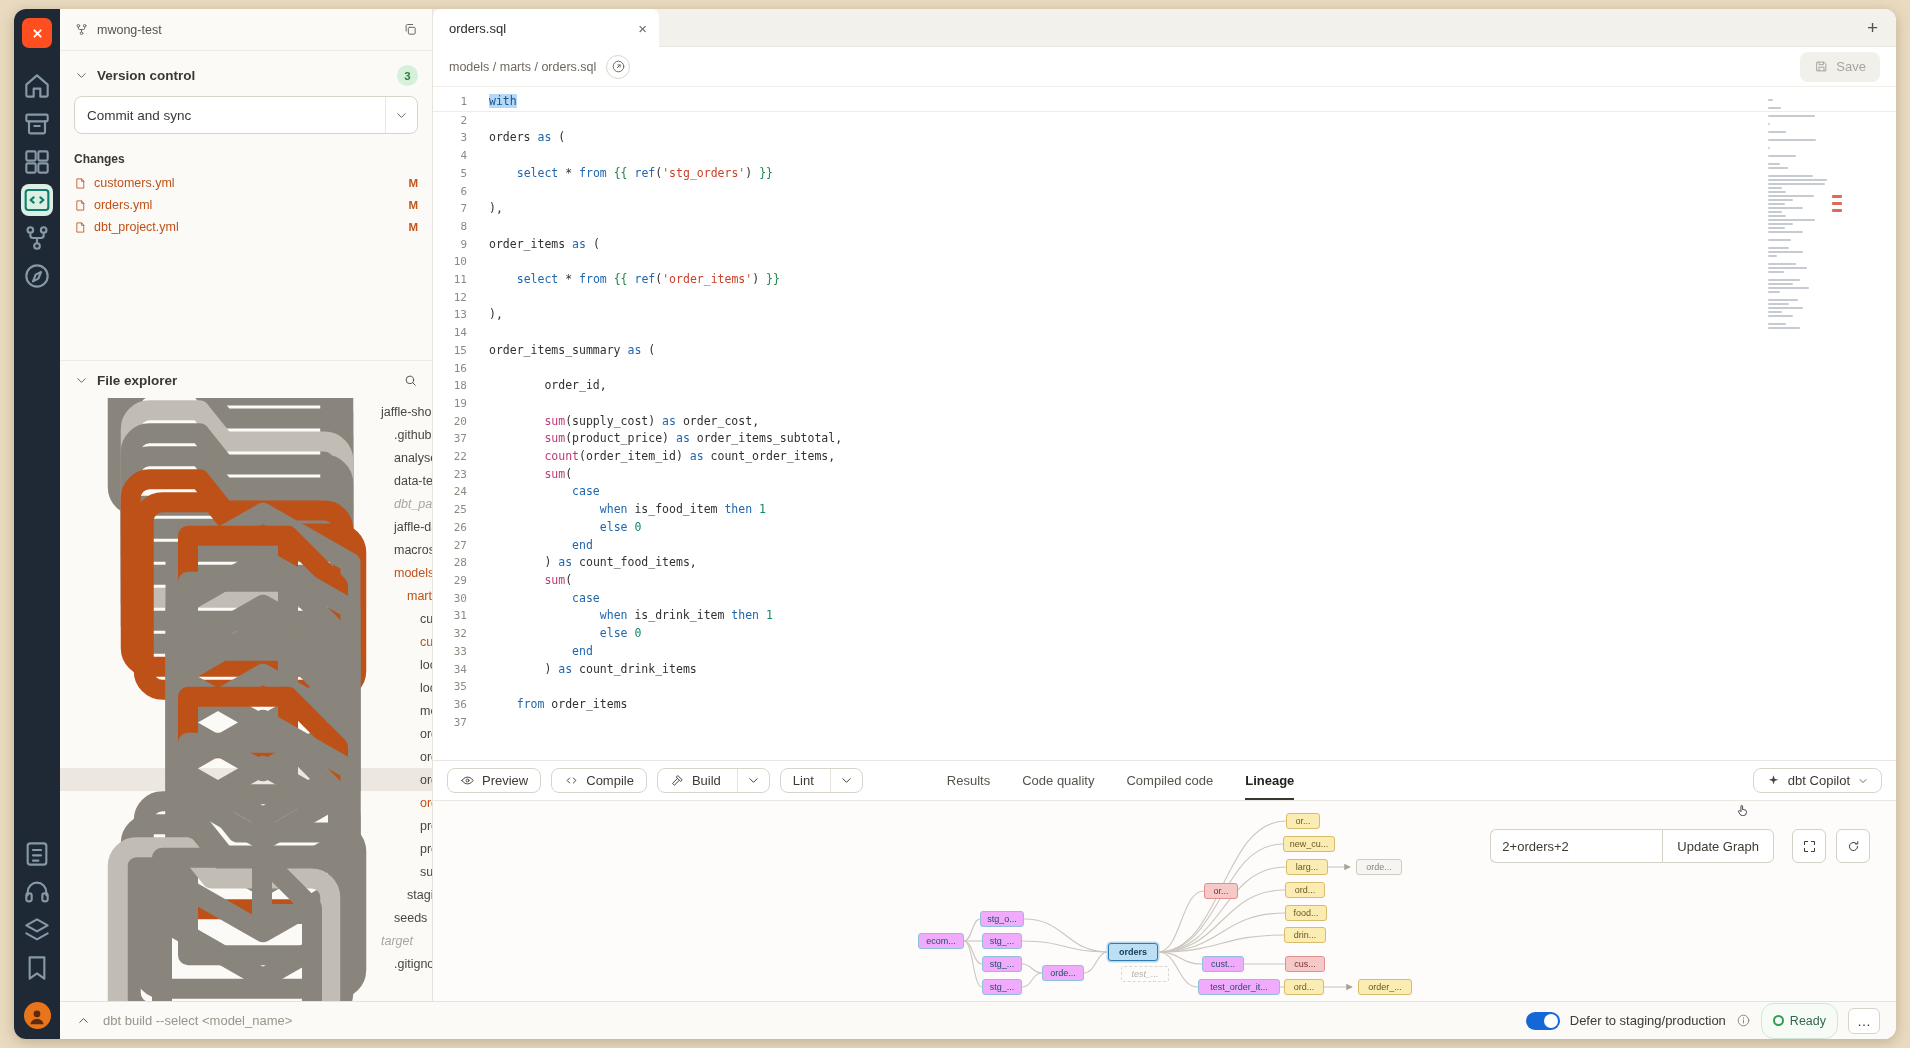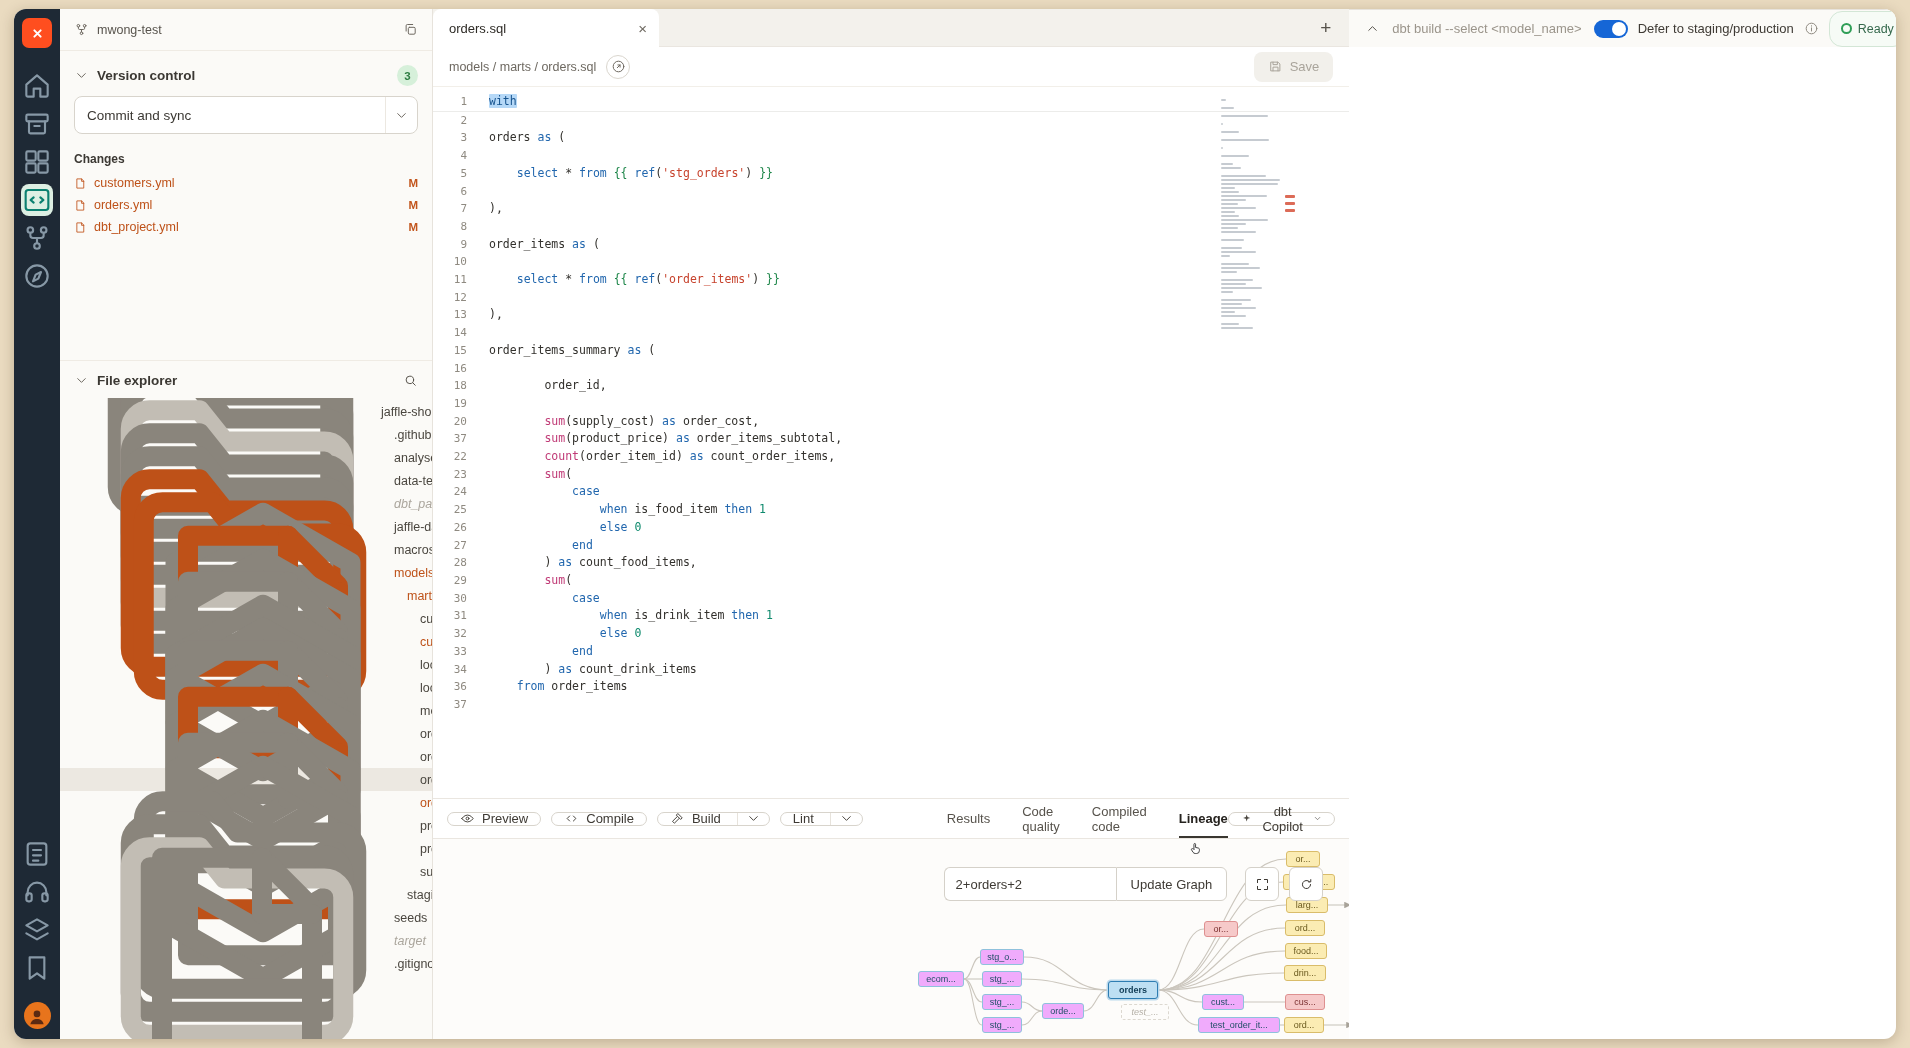--- a/index.html
+++ b/index.html
@@ -10,21 +10,21 @@
   .rail{width:46px;flex:none;background:#1E2935;display:flex;flex-direction:column;align-items:center;padding:9px 0 10px}
   .logo{width:30px;height:30px;border-radius:7px;background:#FF4E1F;display:flex;align-items:center;justify-content:center;margin-bottom:16px;flex:none}
   .logo svg{width:16px;height:16px}
   .rail-item{width:32px;height:32px;border-radius:8px;display:flex;align-items:center;justify-content:center;color:#8798A6;margin:6px 0;cursor:pointer}
   .rail-item svg{width:18px;height:18px}
   .rail-item.active{background:#DDEFE3;color:#0B8070}
   .rail-bottom{margin-top:auto;display:flex;flex-direction:column;align-items:center}
   .avatar{width:27px;height:27px;border-radius:50%;background:#E8741C;margin-top:12px;display:flex;align-items:center;justify-content:center;overflow:hidden}
   .avatar svg{width:20px;height:20px}
   
-  .col{flex:1;display:flex;flex-direction:row;min-width:0}
+  .col{flex:1;display:flex;flex-direction:column;min-width:0}
   .content{flex:1;display:flex;min-height:0}
   
   .sidebar{width:373px;flex:none;background:#FBFAF7;border-right:1px solid #E7E3DC;display:flex;flex-direction:column;font-size:13px;overflow:hidden}
   .proj-row{height:42px;flex:none;display:flex;align-items:center;gap:8px;padding:0 14px;border-bottom:1px solid #EFEBE4;color:#57534C;font-size:12.5px}
   .proj-row svg{width:15px;height:15px;color:#6E6961}
   .proj-copy{margin-left:auto;cursor:pointer}
   .vc-header{display:flex;align-items:center;gap:8px;padding:14px 14px 10px}
   .sec-title{font-weight:700;font-size:13.5px;color:#3B3833}
   .chev{width:13px;height:13px;color:#6E6961}
   .chev svg{width:13px;height:13px}
@@ -68,21 +68,21 @@
   .cline.first{border-bottom:1px solid #ECECEA}
   .ln{width:56px;flex:none;text-align:right;padding-right:22px;color:#8F8A81;font-size:11px}
   .tk-p{color:#33312D}.tk-k{color:#2267AE}.tk-f{color:#C03A76}.tk-s{color:#C7432D}.tk-j{color:#1D8649}.tk-n{color:#0E8A6D}
   .tk-ks{color:#17548F;background:#B5D8F7;border-radius:1px}
   .minimap{position:absolute;top:12px;right:56px;width:72px}
   .mmrow{height:2px;margin-bottom:2px;background:#C6CBD1;border-radius:1px}
   .mmred{position:absolute;right:-2px;width:10px;height:3px;background:#DC6B57;border-radius:1px}
   
   .toolbar{height:41px;flex:none;border-top:1px solid #EAE6E0;border-bottom:1px solid #EAE6E0;display:flex;align-items:stretch;padding:0 14px;background:#fff}
   .tb-left{display:flex;align-items:center;gap:10px}
-  .tbtn{height:14px;border:1px solid #D8D4CC;border-radius:8px;background:#fff;display:flex;align-items:center;padding:0 12px;gap:7px;font-size:13px;color:#3E3A34;cursor:pointer}
+  .tbtn{height:25px;border:1px solid #D8D4CC;border-radius:8px;background:#fff;display:flex;align-items:center;padding:0 12px;gap:7px;font-size:13px;color:#3E3A34;cursor:pointer}
   .tbtn svg{width:15px;height:15px;color:#4A463F}
   .tbtn.split{padding-right:0}
   .splitchev{align-self:stretch;display:flex;align-items:center;padding:0 8px;border-left:1px solid #E7E3DC;margin-left:9px;color:#57534C}
   .splitchev svg{width:12px;height:12px}
   .tb-tabs{display:flex;gap:32px;margin-left:84px;align-items:stretch}
   .tb-tab{display:flex;align-items:center;font-size:13px;color:#57534C;border-bottom:2.5px solid transparent;padding-top:2px;cursor:pointer}
   .tb-tab.active{color:#25221E;font-weight:700;border-bottom-color:#3A3731}
   .copilot-wrap{margin-left:auto;display:flex;align-items:center}
   
   .lineage{height:200px;flex:none;position:relative;background:#FDFCFA;overflow:hidden}
@@ -484,21 +484,21 @@
                 <span class="tlabel">staging</span>
               </div>
               <div class="trow" style="padding-left: 27px;">
                 <span class="ticon">
                   <svg viewBox="0 0 24 24" fill="none" stroke="currentColor" stroke-width="1.6" stroke-linecap="round" stroke-linejoin="round" style="width:100%;height:100%;display:block">
                     <path d="M3.5 6A1.5 1.5 0 0 1 5 4.5h4l2 2.5h8A1.5 1.5 0 0 1 20.5 8.5V18a1.5 1.5 0 0 1-1.5 1.5H5A1.5 1.5 0 0 1 3.5 18z"></path>
                   </svg>
                 </span>
                 <span class="tlabel">seeds</span>
               </div>
-              <div class="trow muted" style="padding-left: 27px;">
+              <div class="trow muted" style="padding-left: 14px;">
                 <span class="ticon">
                   <svg viewBox="0 0 24 24" fill="none" stroke="currentColor" stroke-width="1.6" stroke-linecap="round" stroke-linejoin="round" style="width:100%;height:100%;display:block">
                     <path d="M3.5 6A1.5 1.5 0 0 1 5 4.5h4l2 2.5h8A1.5 1.5 0 0 1 20.5 8.5V18a1.5 1.5 0 0 1-1.5 1.5H5A1.5 1.5 0 0 1 3.5 18z"></path>
                   </svg>
                 </span>
                 <span class="tlabel">target</span>
               </div>
               <div class="trow" style="padding-left: 27px;">
                 <span class="ticon">
                   <svg viewBox="0 0 24 24" fill="none" stroke="currentColor" stroke-width="1.6" stroke-linecap="round" stroke-linejoin="round" style="width:100%;height:100%;display:block">
@@ -569,20 +569,21 @@
                 <div class="cline"><span class="ln">25</span><span><span class="tk-p">                </span><span class="tk-k">when</span><span class="tk-p"> is_food_item </span><span class="tk-k">then</span><span class="tk-p"> </span><span class="tk-n">1</span></span></div>
                 <div class="cline"><span class="ln">26</span><span><span class="tk-p">                </span><span class="tk-k">else</span><span class="tk-p"> </span><span class="tk-n">0</span></span></div>
                 <div class="cline"><span class="ln">27</span><span><span class="tk-p">            </span><span class="tk-k">end</span></span></div>
                 <div class="cline"><span class="ln">28</span><span><span class="tk-p">        ) </span><span class="tk-k">as</span><span class="tk-p"> count_food_items,</span></span></div>
                 <div class="cline"><span class="ln">29</span><span><span class="tk-p">        </span><span class="tk-f">sum</span><span class="tk-p">(</span></span></div>
                 <div class="cline"><span class="ln">30</span><span><span class="tk-p">            </span><span class="tk-k">case</span></span></div>
                 <div class="cline"><span class="ln">31</span><span><span class="tk-p">                </span><span class="tk-k">when</span><span class="tk-p"> is_drink_item </span><span class="tk-k">then</span><span class="tk-p"> </span><span class="tk-n">1</span></span></div>
                 <div class="cline"><span class="ln">32</span><span><span class="tk-p">                </span><span class="tk-k">else</span><span class="tk-p"> </span><span class="tk-n">0</span></span></div>
                 <div class="cline"><span class="ln">33</span><span><span class="tk-p">            </span><span class="tk-k">end</span></span></div>
                 <div class="cline"><span class="ln">34</span><span><span class="tk-p">        ) </span><span class="tk-k">as</span><span class="tk-p"> count_drink_items</span></span></div>
+                <div class="cline"><span class="ln">35</span><span></span></div>
                 <div class="cline"><span class="ln">36</span><span><span class="tk-p">    </span><span class="tk-k">from</span><span class="tk-p"> order_items</span></span></div>
                 <div class="cline"><span class="ln">37</span><span></span></div>
               </div>
             <div class="minimap" id="minimap">
                 <div class="mmrow" style="width: 5px;"></div>
                 <div class="mmrow" style="width: 0px; background: transparent;"></div>
                 <div class="mmrow" style="width: 13px;"></div>
                 <div class="mmrow" style="width: 0px; background: transparent;"></div>
                 <div class="mmrow" style="width: 47px;"></div>
                 <div class="mmrow" style="width: 0px; background: transparent;"></div>

